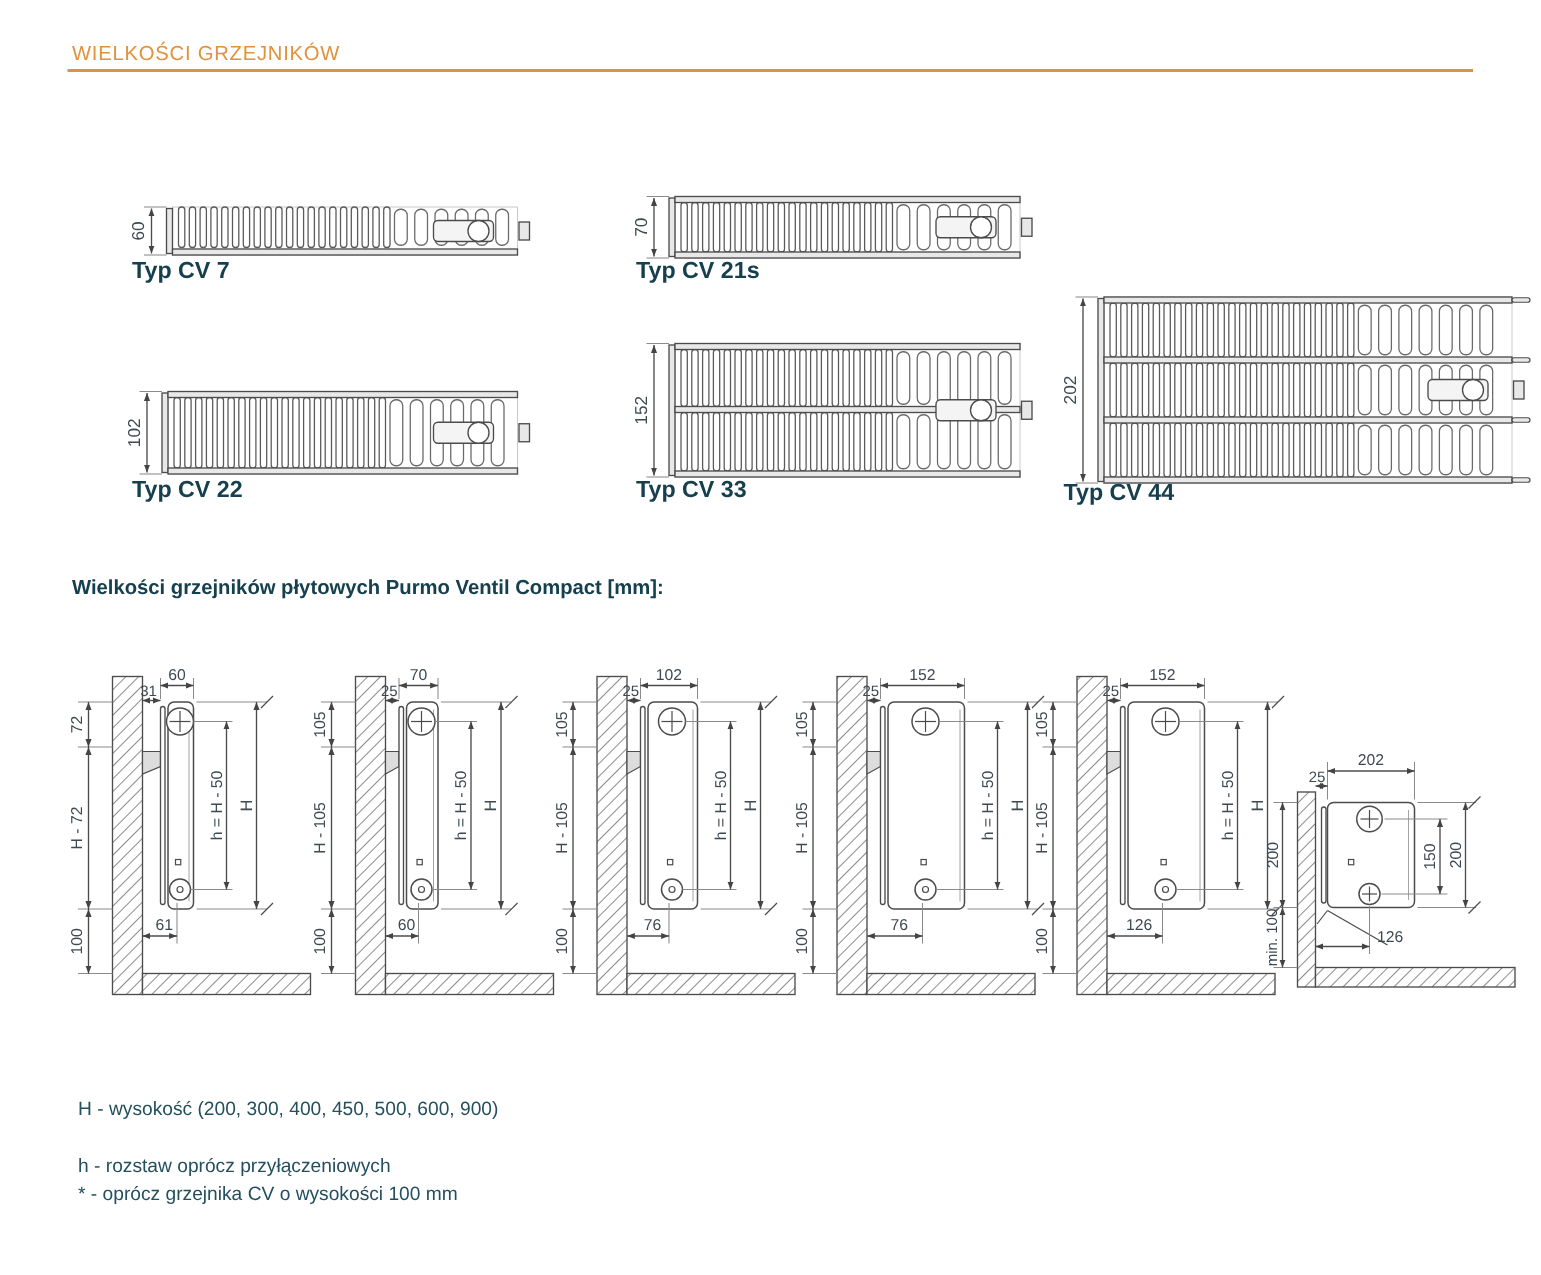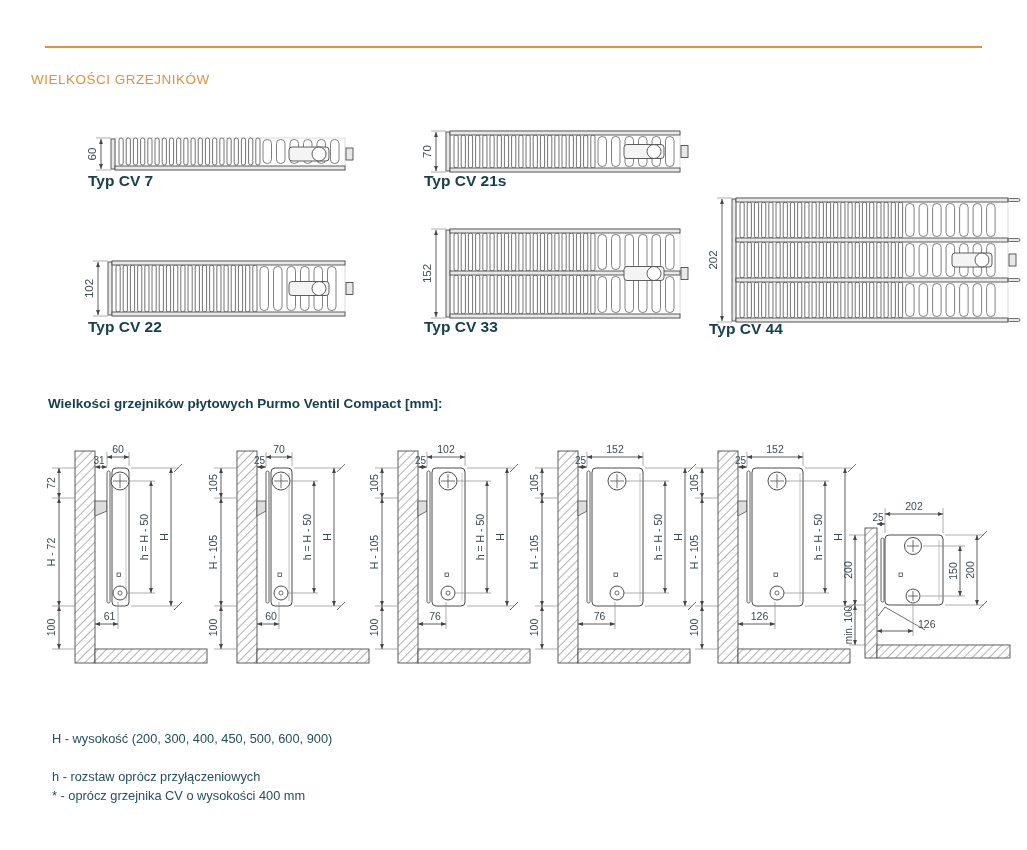--- a/index.html
+++ b/index.html
@@ -1,23 +1,23 @@
 <!DOCTYPE html>
 <html style="--accent: #E2913C; --heading: #17404F; --footnote: #24505E;"><head>
 <meta charset="utf-8">
 <style>
   html,body{margin:0;padding:0;background:#fff;}
   .page{position:relative;width:1027px;height:850px;background:#fff;overflow:hidden;
         font-family:"Liberation Sans",sans-serif;}
-  .page-title{position:absolute;left:31px;top:28px;font-size:13.5px;letter-spacing:.5px;
-        color:var(--accent,#E2913C);font-weight:normal;margin-top:44px;}
+  .page-title{position:absolute;left:48px;top:28px;font-size:13.5px;letter-spacing:.5px;
+        color:var(--accent,#E2913C);font-weight:normal;}
   .title-rule{position:absolute;left:45px;top:46px;width:937px;height:2px;
         background:var(--accent,#E2913C);}
   .cs-label{position:absolute;font-size:15.5px;font-weight:bold;color:var(--heading,#17404F);}
-  .heading2{position:absolute;left:48px;top:396px;font-size:13.5px;font-weight:bold;
+  .heading2{position:absolute;left:48px;top:384px;font-size:13.5px;font-weight:bold;
         color:var(--heading,#17404F);}
   .fnote{position:absolute;left:52px;font-size:12.8px;color:var(--footnote,#24505E);}
   svg text{font-family:"Liberation Sans",sans-serif;}
   #canvas{position:absolute;left:0;top:0;}
 </style>
 </head>
 <body>
 
 <div class="page">
 
@@ -587,14 +587,14 @@
   <div class="cs-label" style="left:88px;top:172px">Typ CV 7</div>
   <div class="cs-label" style="left:424px;top:172px">Typ CV 21s</div>
   <div class="cs-label" style="left:88px;top:318px">Typ CV 22</div>
   <div class="cs-label" style="left:424px;top:318px">Typ CV 33</div>
   <div class="cs-label" style="left:709px;top:320px">Typ CV 44</div>
 
   <div class="heading2">Wielkości grzejników płytowych Purmo Ventil Compact [mm]:</div>
 
   <div class="fnote" style="top:731px">H - wysokość (200, 300, 400, 450, 500, 600, 900)</div>
   <div class="fnote" style="top:769px">h - rozstaw oprócz przyłączeniowych</div>
-  <div class="fnote" style="top:788px">* - oprócz grzejnika CV o wysokości 400 mm</div>
+  <div class="fnote" style="top:788px">* - oprócz grzejnika CV o wysokości 100 mm</div>
 </div>
 
 </body></html>

